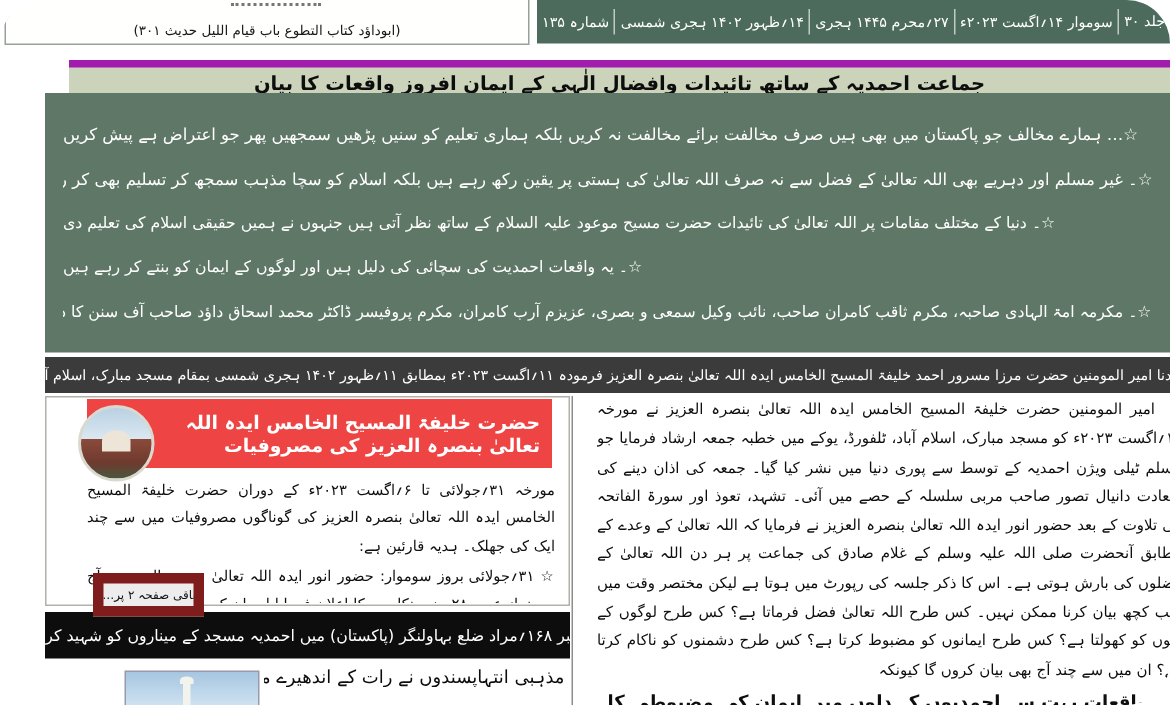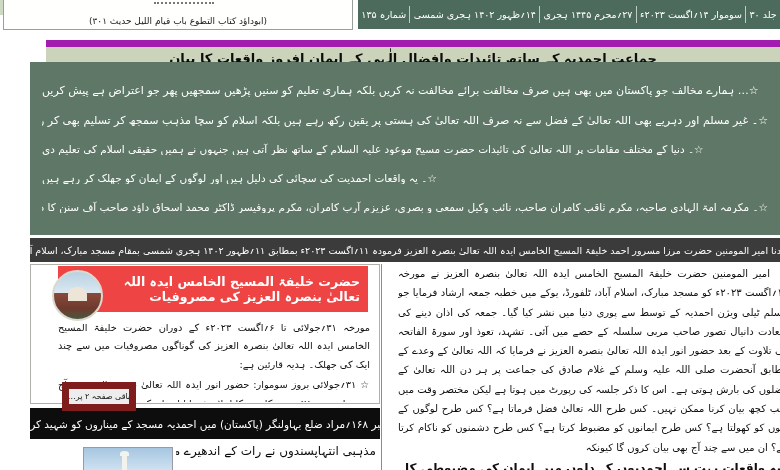--- a/index.html
+++ b/index.html
@@ -1,18 +1,18 @@
 <!DOCTYPE html>
 <html lang="ur"><head>
 <meta charset="utf-8">
 <style>
   html,body{margin:0;padding:0;background:#ffffff;}
   #page{
     position:relative;width:780px;height:470px;background:#fff;overflow:hidden;
-    direction:rtl;font-family:"DejaVu Sans",sans-serif;color:#111;
+    direction:rtl;font-family:"DejaVu Sans",sans-serif;color:#111;border-radius:29px;
   }
   
   .edge-sliver{position:absolute;left:0;top:0;width:7px;height:15px;background:#cfdac6;}
   
   .hadith-box{
     position:absolute;left:3px;top:-8px;width:350px;height:38px;box-sizing:border-box;
     background:#fffffd;border:1px solid #98a098;
     display:flex;align-items:flex-end;justify-content:center;padding-bottom:3px;
     font-size:9px;color:#1a1a1a;
   }
@@ -22,21 +22,21 @@
     position:absolute;left:358px;top:0;width:422px;height:29px;background:#4c6b5c;
     color:#fff;display:flex;align-items:center;justify-content:space-evenly;
     font-size:9.5px;white-space:nowrap;overflow:hidden;
   }
   .dl-sep{width:1px;height:17px;background:rgba(255,255,255,.65);flex:0 0 auto;}
   
   .headline-strip{
     position:absolute;left:46px;top:40px;width:734px;height:22px;background:#cbd3ba;
     display:flex;align-items:center;justify-content:center;
     font-size:13px;font-weight:bold;color:#0d0d0d;white-space:nowrap;overflow:hidden;
-    border-top:7px solid #a21caf;
+    border-top:5px solid #a21caf;
   }
   
   .highlights{
     position:absolute;left:30px;top:62px;width:750px;height:173px;background:#5f7766;
     color:#fff;display:flex;flex-direction:column;justify-content:space-evenly;
     padding:5px 12px;box-sizing:border-box;
   }
   .hl{ text-align:left;font-size:10.5px;white-space:nowrap;overflow:hidden;}
   .hl.big{font-size:11px;}
   
@@ -119,21 +119,21 @@
     <span class="dl-sep"></span>
     <span>شمارہ ۱۳۵</span>
   </div>
 
   <div class="headline-strip">جماعت احمدیہ کے ساتھ تائیدات وافضالِ الٰہی کے ایمان افروز واقعات کا بیان</div>
 
   <div class="highlights">
     <div class="hl big">☆… ہمارے مخالف جو پاکستان میں بھی ہیں صرف مخالفت برائے مخالفت نہ کریں بلکہ ہماری تعلیم کو سنیں پڑھیں سمجھیں پھر جو اعتراض ہے پیش کریں</div>
     <div class="hl big">☆۔ غیر مسلم اور دہریے بھی اللہ تعالیٰ کے فضل سے نہ صرف اللہ تعالیٰ کی ہستی پر یقین رکھ رہے ہیں بلکہ اسلام کو سچا مذہب سمجھ کر تسلیم بھی کر رہے ہیں</div>
     <div class="hl">☆۔ دنیا کے مختلف مقامات پر اللہ تعالیٰ کی تائیدات حضرت مسیح موعود علیہ السلام کے ساتھ نظر آتی ہیں جنہوں نے ہمیں حقیقی اسلام کی تعلیم دی</div>
-    <div class="hl">☆۔ یہ واقعات احمدیت کی سچائی کی دلیل ہیں اور لوگوں کے ایمان کو جھلک کر رہے ہیں</div>
+    <div class="hl">☆۔ یہ واقعات احمدیت کی سچائی کی دلیل ہیں اور لوگوں کے ایمان کو بنتے کر رہے ہیں</div>
     <div class="hl">☆۔ مکرمہ امۃ الہادی صاحبہ، مکرم ثاقب کامران صاحب، نائب وکیل سمعی و بصری، عزیزم آرب کامران، مکرم پروفیسر ڈاکٹر محمد اسحاق داؤد صاحب آف سنن کا ذکر خیر اور نماز جنازہ غائب</div>
   </div>
 
   <div class="summary-bar">خلاصہ خطبہ جمعہ سیّدنا امیر المومنین حضرت مرزا مسرور احمد خلیفۃ المسیح الخامس ایدہ اللہ تعالیٰ بنصرہ العزیز فرمودہ ۱۱؍اگست ۲۰۲۳ء بمطابق ۱۱؍ظہور ۱۴۰۲ ہجری شمسی بمقام مسجد مبارک، اسلام آباد، ٹلفورڈ (سرے) یوکے</div>
 
   <div class="eng-frame"></div>
   <div class="eng-header">حضرت خلیفۃ المسیح الخامس ایدہ اللہ تعالیٰ بنصرہ العزیز کی مصروفیات</div>
   <div class="medallion">
     <div class="dome"></div>
   </div>

